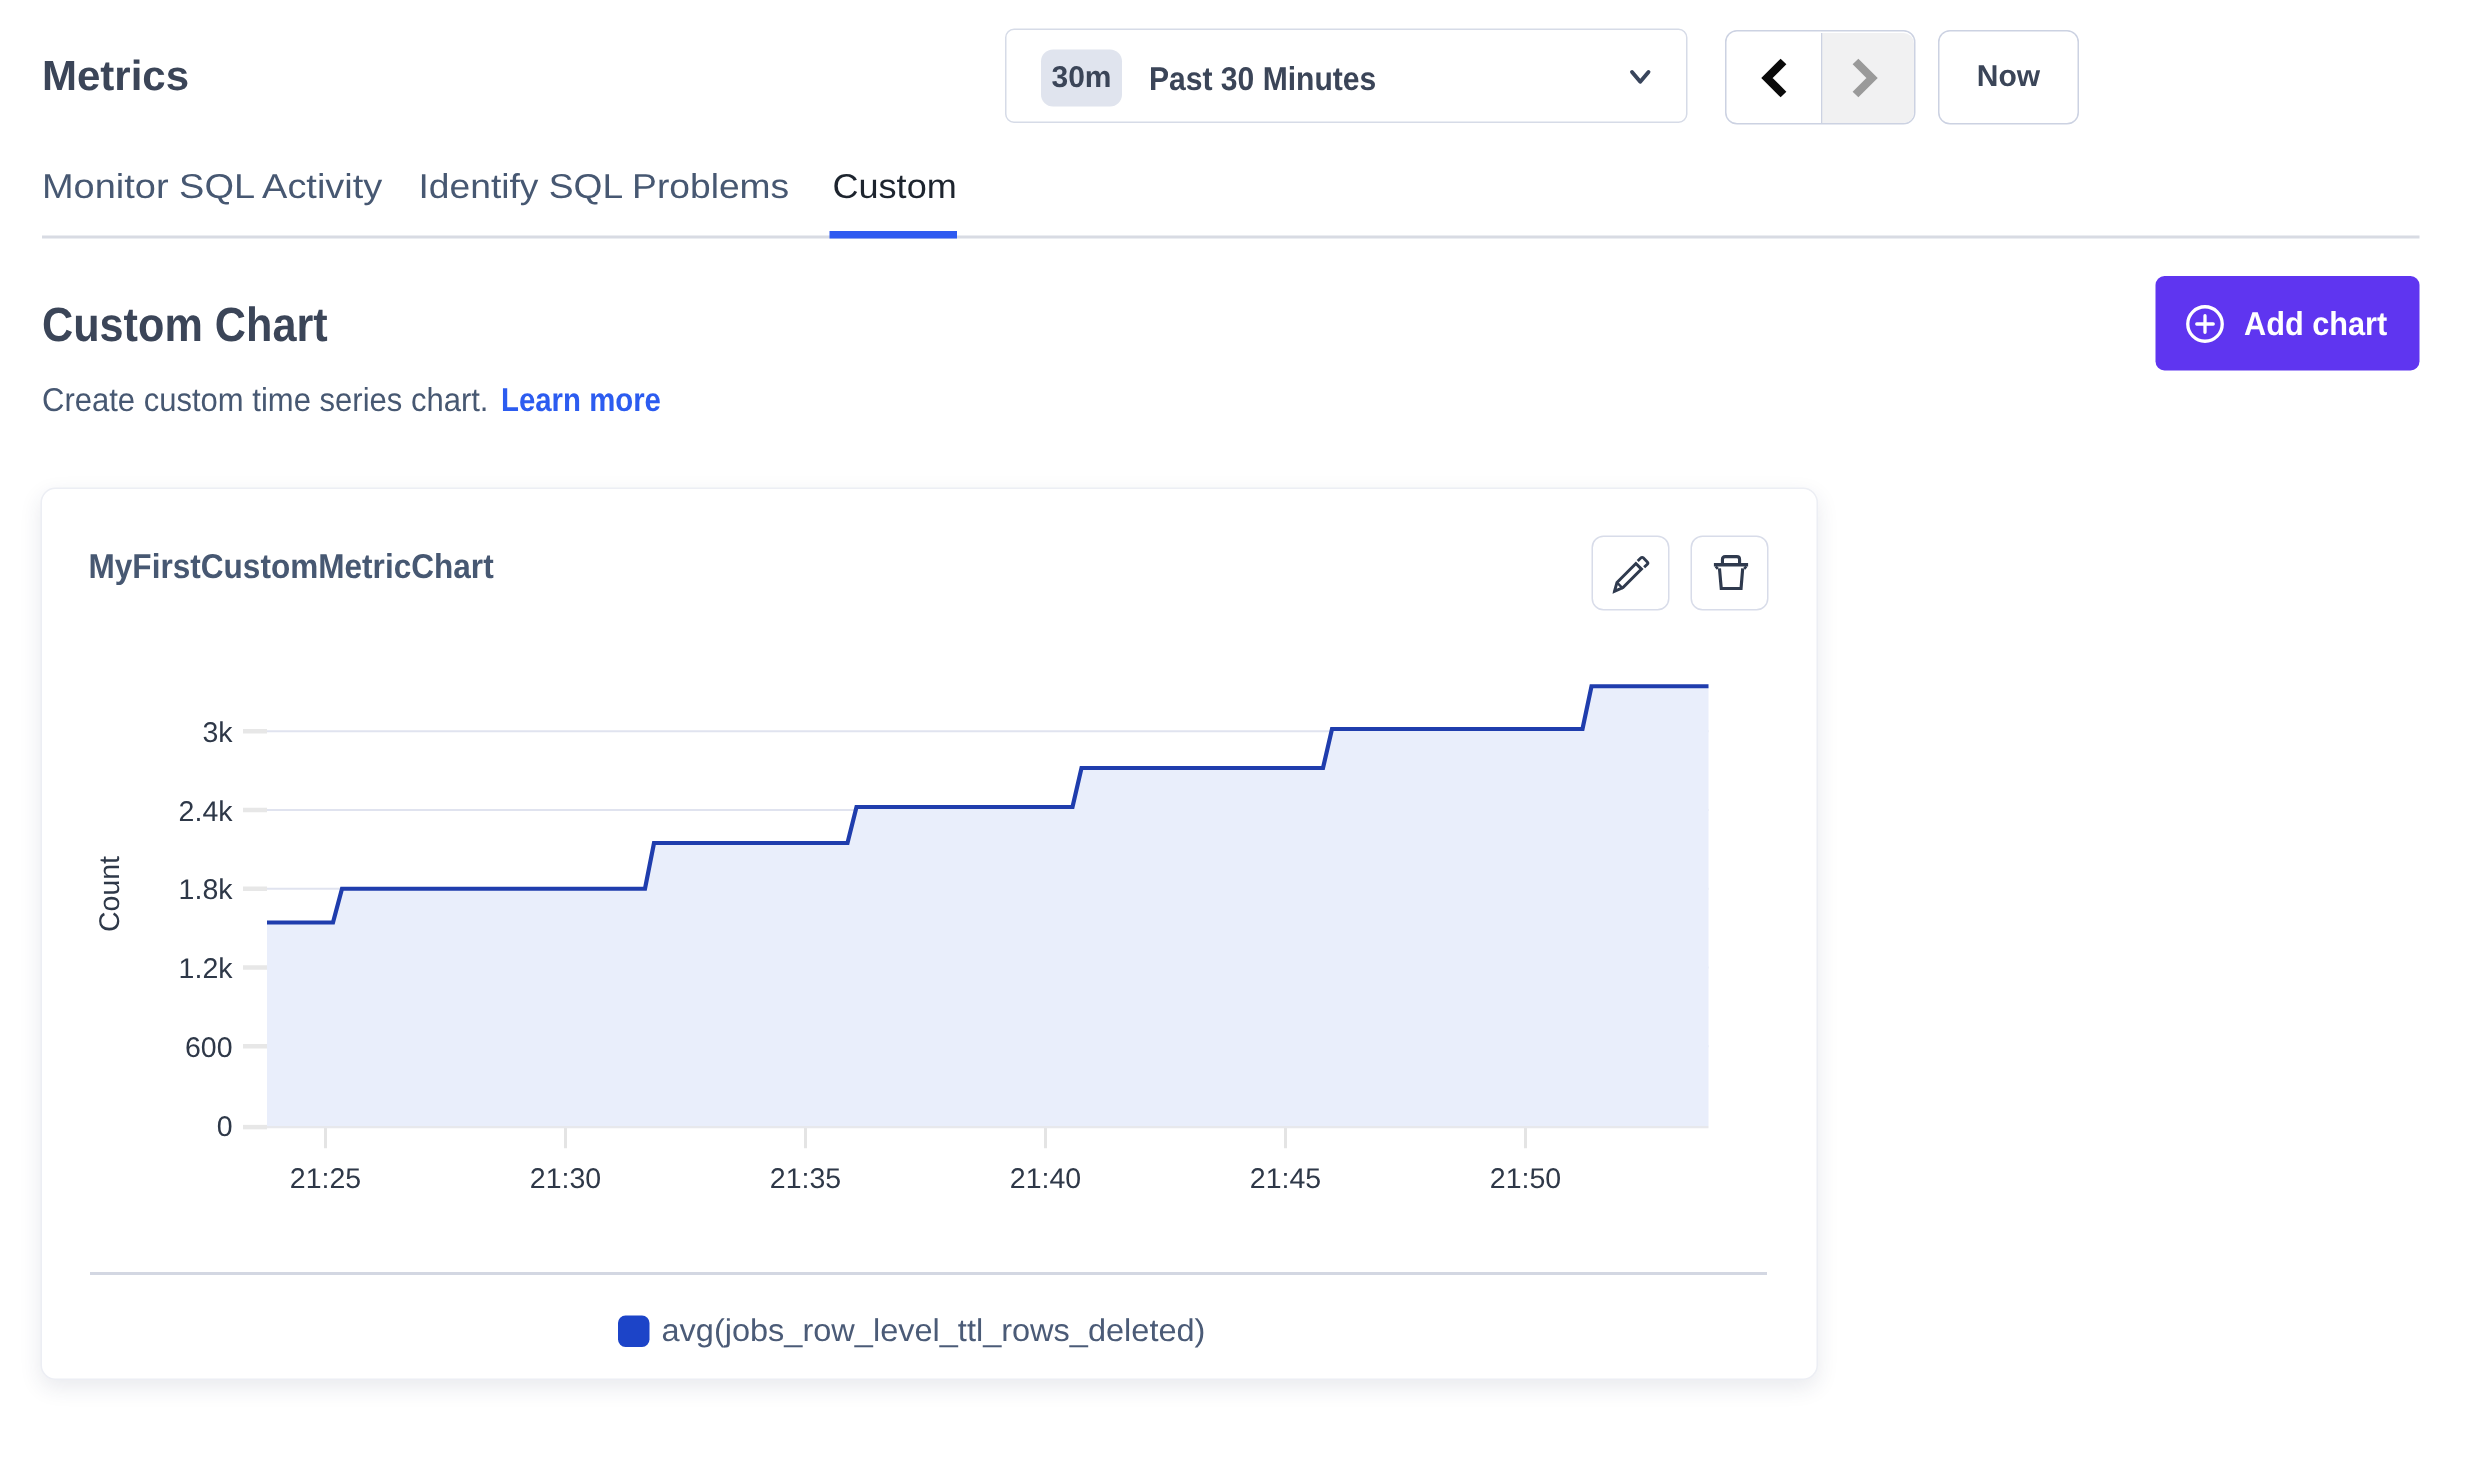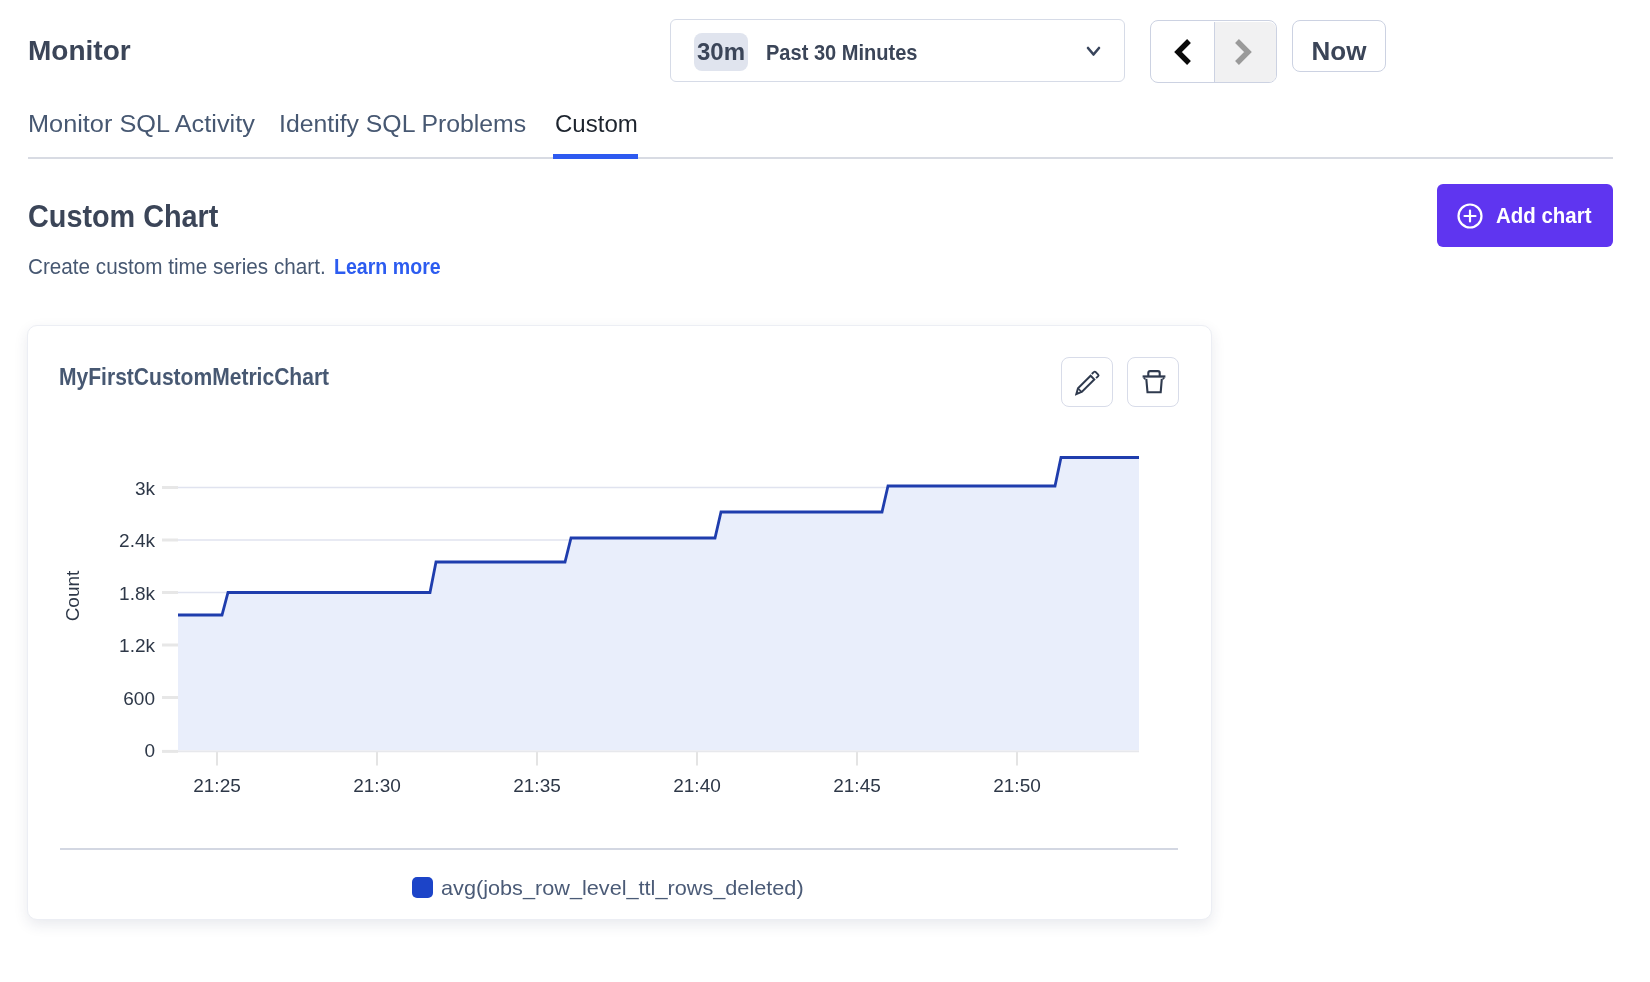--- a/index.html
+++ b/index.html
@@ -4,30 +4,30 @@
 <style>
 * { margin:0; padding:0; box-sizing:border-box; }
 html,body { width:1650px; height:982px; background:#ffffff; font-family:"Liberation Sans", sans-serif; position:relative; overflow:hidden; }
 .abs { position:absolute; }
 
 
 #h1 { left:28px; top:35px; font-size:28px; font-weight:bold; color:#3b4558; letter-spacing:0; }
 
 
 #tsel { left:670px; top:19px; width:455px; height:63px; border:1.5px solid #d6dbe7; border-radius:6px; background:#fff; }
-#badge30 { left:694px; top:33px; width:54px; height:38px; background:#e0e4ee; border-radius:8px; color:#3b4558; font-size:24px; font-weight:bold; text-align:center; line-height:38px; }
+#badge30 { left:694px; top:33px; width:54px; height:38px; background:#e0e4ee; border-radius:8px; color:#3b4558; font-size:20px; font-weight:bold; text-align:center; line-height:38px; }
 #pastTxt { left:765.5px; top:39.5px; font-size:22px; font-weight:bold; color:#3b4558; transform-origin:0 0; transform:scaleX(0.911); }
 #caret { left:1086px; top:45.5px; }
 
 #grp { left:1150px; top:20px; width:127px; height:63px; border:1.5px solid #ccd2e2; border-radius:8px; background:#fff; overflow:hidden; }
 #grpR { left:1214px; top:21.5px; width:61.5px; height:60px; background:#f1f1f2; border-left:1px solid #ccd2e2; border-radius:0 7px 7px 0; }
 #chevL { left:1172px; top:38px; }
 #chevR { left:1232px; top:38px; }
 
-#nowBtn { left:1292px; top:20px; width:94px; height:52px; border:1.5px solid #ccd2e2; border-radius:8px; background:#fff; color:#3b4558; font-size:26px; font-weight:bold; text-align:center; line-height:61px; }
+#nowBtn { left:1292px; top:20px; width:94px; height:63px; border:1.5px solid #ccd2e2; border-radius:8px; background:#fff; color:#3b4558; font-size:20px; font-weight:bold; text-align:center; line-height:61px; }
 
 
 #tabline { left:28px; top:157px; width:1585px; height:1.5px; background:#d8dbe3; }
 .tab { top:111px; font-size:23px; color:#475872; transform-origin:0 0; }
 #tab1 { left:28px; transform:scaleX(1.10); }
 #tab2 { left:279px; transform:scaleX(1.078); }
 #tab3 { left:555px; color:#1d242e; transform:scaleX(1.045); }
 #tabund { left:553px; top:154px; width:85px; height:4.5px; background:#2e5af0; }
 
 
@@ -47,21 +47,21 @@
 #editbtn svg { position:absolute; left:13px; top:12px; }
 #delbtn svg { position:absolute; left:14px; top:11px; }
 
 
 #sep { left:60px; top:848px; width:1118px; height:1.5px; background:#d3d7e2; }
 #legsq { left:412px; top:877px; width:21px; height:21px; background:#1c44c8; border-radius:5px; }
 #legtxt { left:441px; top:876px; font-size:21px; color:#4b5b77; transform-origin:0 0; transform:scaleX(1.032); }
 </style>
 </head>
 <body>
-<div class="abs" id="h1">Monitor</div>
+<div class="abs" id="h1">Metrics</div>
 
 <div class="abs" id="tsel"></div>
 <div class="abs" id="badge30">30m</div>
 <div class="abs" id="pastTxt">Past 30 Minutes</div>
 <svg class="abs" id="caret" width="15" height="11" viewBox="0 0 15 11">
     <path d="M2 2 L7.5 8.5 L13 2" fill="none" stroke="#39455c" stroke-width="2.6" stroke-linecap="round" stroke-linejoin="round"></path>
   </svg>
 
 <div class="abs" id="grp"></div>
 <div class="abs" id="grpR"></div>

